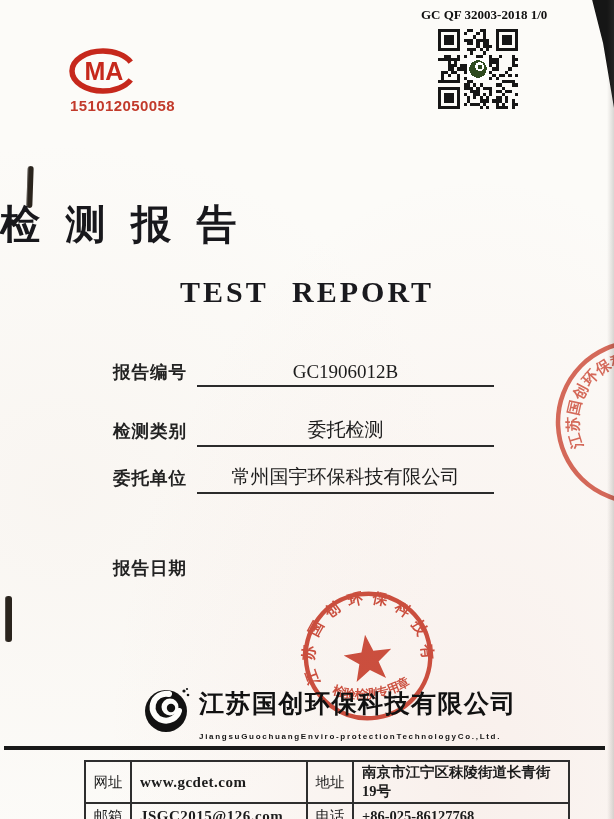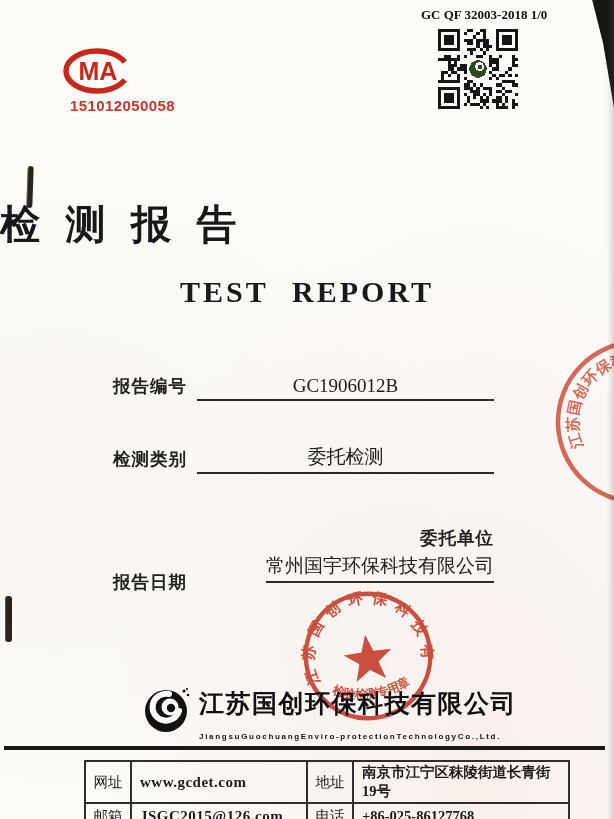--- a/index.html
+++ b/index.html
@@ -24,37 +24,37 @@
   .staple.top { left:27px; top:166px; width:6px; height:42px; transform:rotate(2deg);
     box-shadow:inset 1px 0 0 rgba(255,255,255,0.25); }
   .staple.bottom { left:5px; top:596px; width:7px; height:46px;
     box-shadow:inset 1px 0 0 rgba(255,255,255,0.2); }
 
   .doc-code { position:absolute; left:421px; top:7px; font-family:"Liberation Serif", serif;
     font-size:13px; font-weight:600; color:#111; }
 
   .qr { position:absolute; left:437px; top:29px; width:82px; height:80px; }
 
-  .cma { position:absolute; left:62px; top:47px; width:70px; height:50px; }
+  .cma { position:absolute; left:68px; top:47px; width:70px; height:50px; }
   .cma-number { position:absolute; left:59px; top:97px; font-size:15px; font-weight:600;
     color:#c23a2b; letter-spacing:0.4px;margin-left:11px; }
 
   .title-zh { position:absolute; left:0; top:197px; width:100%; text-align:left;
     font-size:40px; font-weight:bold; color:#18181c; letter-spacing:0.18em; }
   .title-en { position:absolute; left:0; top:247px; width:100%; text-align:center;
     font-family:"Liberation Serif", serif; font-size:30px; font-weight:600; color:#1a1a1e;
     letter-spacing:0.1em; word-spacing:0.45em;margin-top:28px; }
 
-  .field-row { position:absolute; left:113px; width:381px; display:flex; align-items:flex-end;margin-top:14px; }
+  .field-row { position:absolute; left:113px; width:381px; display:flex; align-items:center; }
   .field-label { flex:none; font-size:17.5px; font-weight:bold; color:#222;
     letter-spacing:1px; padding-bottom:3px; }
   .field-value { flex:1; margin-left:10px; border-bottom:2px solid #2b2b2b;
     text-align:center; font-family:"Liberation Serif", serif; font-size:19px;
     color:#1c1c1c; padding-bottom:2px; }
-  .row1 { top:360px; } .row2 { top:430px; } .row3 { top:512px;flex-direction:column; } .row4 { top:556px; }
+  .row1 { top:360px; } .row2 { top:417px; } .row3 { top:464px; } .row4 { top:556px; }
 
   .stamp-main { position:absolute; left:300px; top:588px; width:136px; height:136px;
     transform:rotate(-8deg); opacity:0.88; mix-blend-mode:multiply; }
   .stamp-edge { position:absolute; left:552px; top:336px; width:172px; height:172px;
     transform:rotate(-24deg); opacity:0.8; mix-blend-mode:multiply; }
 
   .company-row { position:absolute; left:142px; top:684px; display:flex; align-items:flex-start; }
   .company-logo { width:50px; height:50px; flex:none; }
   .company-text { margin-left:7px; padding-top:3px; }
   .company-name { font-size:25px; font-weight:bold; color:#111; letter-spacing:1.5px; white-space:nowrap; }

